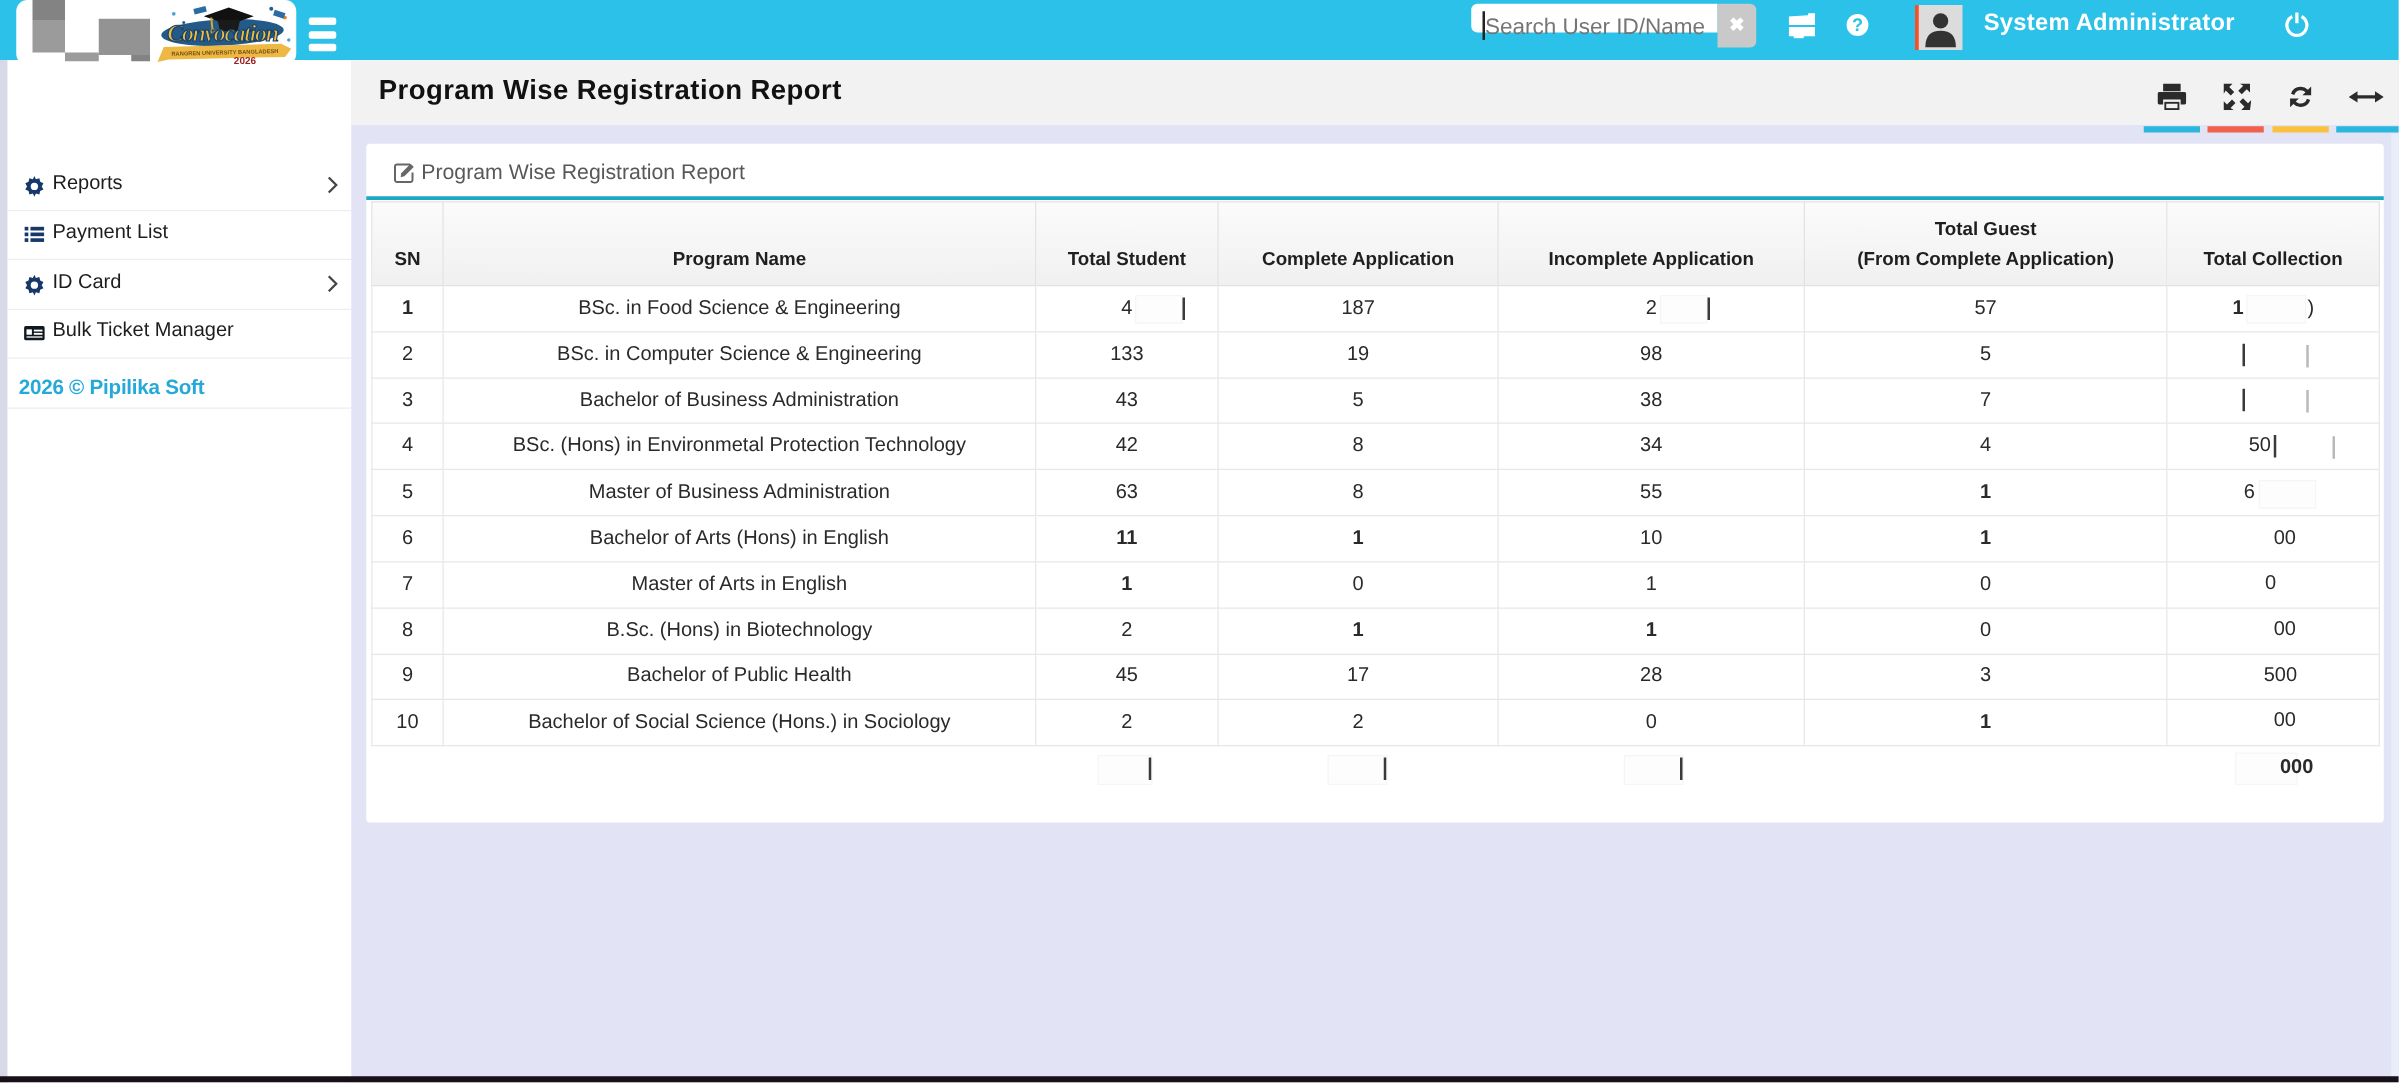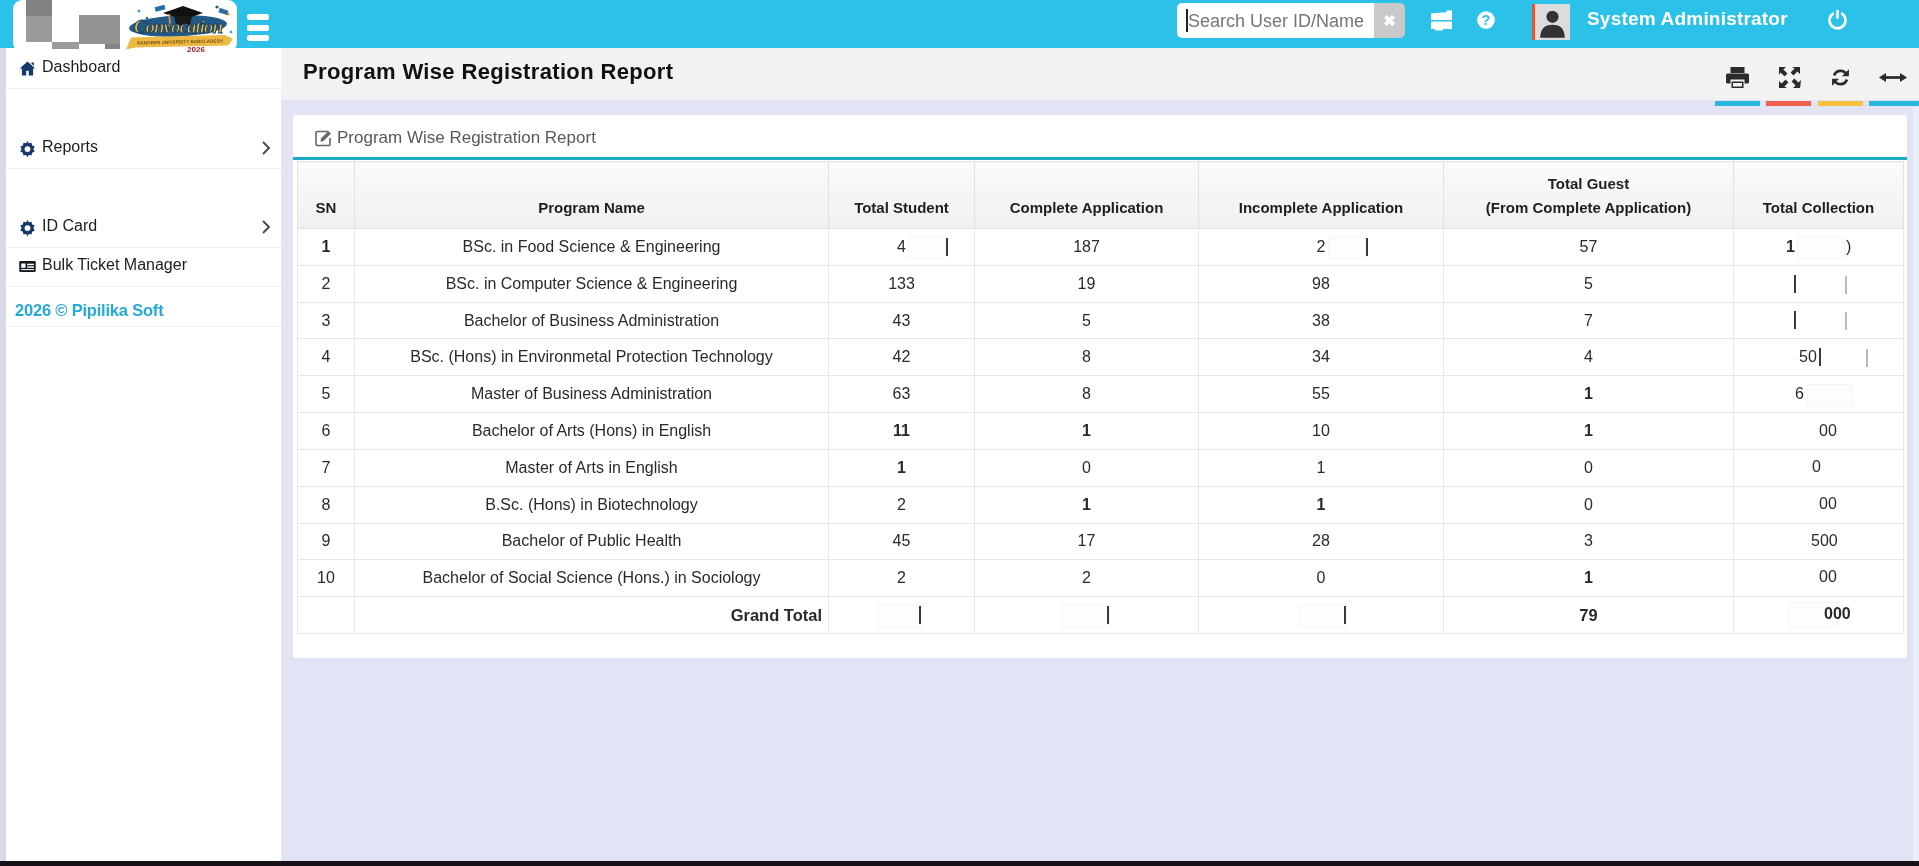--- a/index.html
+++ b/index.html
@@ -6,21 +6,21 @@
   #page{position:relative;width:1919px;height:866px;overflow:hidden;
         font-family:"Liberation Sans",sans-serif;background:#e3e3f6;}
   .abs{position:absolute;}
   
   #topbar{left:0;top:0;width:1919px;height:48px;background:#2cc1e8;}
   #logobox{left:13px;top:0;width:224px;height:52px;background:#fff;border-radius:9px;}
   .gblk{position:absolute;}
   #burger span{position:absolute;left:247px;width:22px;height:6px;border-radius:2px;background:#fff;}
   
   #searchwrap{left:1177px;top:3px;width:228px;height:35px;}
-  #searchfield{position:absolute;left:0;top:0;width:197px;height:35px;background:#fff;border-radius:5px 0 0 5px;}
+  #searchfield{position:absolute;left:0;top:0;width:197px;height:23px;background:#fff;border-radius:5px 0 0 5px;}
   #searchbtn{position:absolute;left:197px;top:0;width:31px;height:35px;background:#c9c9c9;border-radius:0 5px 5px 0;}
   #cursor{position:absolute;left:9px;top:6px;width:2px;height:23px;background:#222;}
   #ph{position:absolute;left:11px;top:8px;font-size:18px;color:#757575;white-space:nowrap;}
   #xmark{position:absolute;left:0;top:0;width:31px;height:35px;text-align:center;line-height:35px;color:#fff;font-weight:bold;font-size:15px;}
   
   #avatar{left:1532px;top:4px;width:35px;height:36px;background:#dcdcdc;border-left:3px solid #f4502a;}
   #sysadmin{left:1587px;top:8px;font-size:19px;font-weight:bold;color:#fff;letter-spacing:.2px;}
   
   #leftstrip{left:0;top:48px;width:6px;height:818px;background:#d8d8e8;}
   #sidebar{left:6px;top:48px;width:275px;height:818px;background:#fff;}
@@ -82,41 +82,48 @@
     <line x1="4" y1="6.5" x2="24" y2="6.5" stroke="#2b2b2b" stroke-width="2.7"></line>
     <polygon points="0,6.5 7,2 7,11" fill="#2b2b2b"></polygon>
     <polygon points="28,6.5 21,2 21,11" fill="#2b2b2b"></polygon>
   </svg>
   <div class="cbar" style="left:1715px;width:45px;background:#29b7de;"></div>
   <div class="cbar" style="left:1766px;width:45px;background:#f0604d;"></div>
   <div class="cbar" style="left:1818px;width:45px;background:#f9c13e;"></div>
   <div class="cbar" style="left:1869px;width:50px;background:#29b7de;"></div>
   <div id="leftstrip" class="abs"></div>
   <div id="sidebar" class="abs">
-    <div class="mi" style="top:0;">
-        <span class="ic">
-      <svg width="19" height="19" viewBox="0 0 22 22">
-            <path fill="#16386b" d="M11 3 L2 11 h2.5 v8 h5 v-5.5 h3 v5.5 h5 v-8 H20 Z M15.5 4 h3 v4 l-3-2.7 Z"></path>
-          </svg>
-      </span>
-        <span class="tx">Dashboard</span>
-      </div>
     <div class="mi" style="top:80px;">
         <span class="ic">
       <svg width="19" height="19" viewBox="0 0 22 22">
             <g fill="#16386b">
               <path d="M11 2 l1.4 3 3.2-.8 .8 3.2 3 1.4 -1.6 2.9 1.6 2.9 -3 1.4 -.8 3.2 -3.2-.8 -1.4 3 -1.4-3 -3.2.8 -.8-3.2 -3-1.4 1.6-2.9 -1.6-2.9 3-1.4 .8-3.2 3.2.8 Z"></path>
               <circle cx="11" cy="11.7" r="3.4" fill="#fff"></circle>
             </g>
           </svg>
       </span>
         <span class="tx">Reports</span>
         <span class="ch"><svg width="10" height="16" viewBox="0 0 10 16">
             <path d="M2 2 l6 6 -6 6" stroke="#444" stroke-width="1.8" fill="none"></path>
           </svg></span>
+      </div>
+    <div class="mi" style="top:119px;">
+        <span class="ic">
+      <svg width="19" height="19" viewBox="0 0 22 22">
+            <g fill="#16386b">
+              <rect x="2" y="4" width="3.4" height="3.4"></rect>
+              <rect x="7.4" y="4" width="12.6" height="3.4"></rect>
+              <rect x="2" y="9.3" width="3.4" height="3.4"></rect>
+              <rect x="7.4" y="9.3" width="12.6" height="3.4"></rect>
+              <rect x="2" y="14.6" width="3.4" height="3.4"></rect>
+              <rect x="7.4" y="14.6" width="12.6" height="3.4"></rect>
+            </g>
+          </svg>
+      </span>
+        <span class="tx">Payment List</span>
       </div>
     <div class="mi" style="top:198px;">
         <span class="ic">
       <svg width="19" height="19" viewBox="0 0 22 22">
             <rect x="1.5" y="4.5" width="19" height="13" rx="1.5" fill="#101820"></rect>
             <rect x="3.7" y="7.5" width="5" height="5" fill="#fff"></rect>
             <rect x="10.5" y="7.8" width="8" height="1.7" fill="#fff"></rect>
             <rect x="10.5" y="10.8" width="8" height="1.7" fill="#fff"></rect>
             <rect x="3.7" y="14" width="14.8" height="1.2" fill="#fff"></rect>
           </svg>
@@ -313,29 +320,20 @@
             <td>3</td>
             <td></td>
           </tr>
         <tr>
             <td>10</td>
             <td>Bachelor of Social Science (Hons.) in Sociology</td>
             <td>2</td>
             <td>2</td>
             <td>0</td>
             <td class="b">1</td>
-            <td></td>
-          </tr>
-        <tr class="gt">
-            <td></td>
-            <td style="text-align:right;padding-right:6px;">Grand Total</td>
-            <td></td>
-            <td></td>
-            <td></td>
-            <td>79</td>
             <td></td>
           </tr>
       </tbody>
     </table>
   </div>
 
   <div class="fbox" style="left:908px;top:236px;width:36px;height:21px;"></div>
   <div class="fbox" style="left:1328px;top:236px;width:36px;height:21px;"></div>
   <div class="fbox" style="left:1797px;top:236px;width:46px;height:21px;"></div>
   <div class="fbox" style="left:1807px;top:384px;width:44px;height:21px;"></div>

